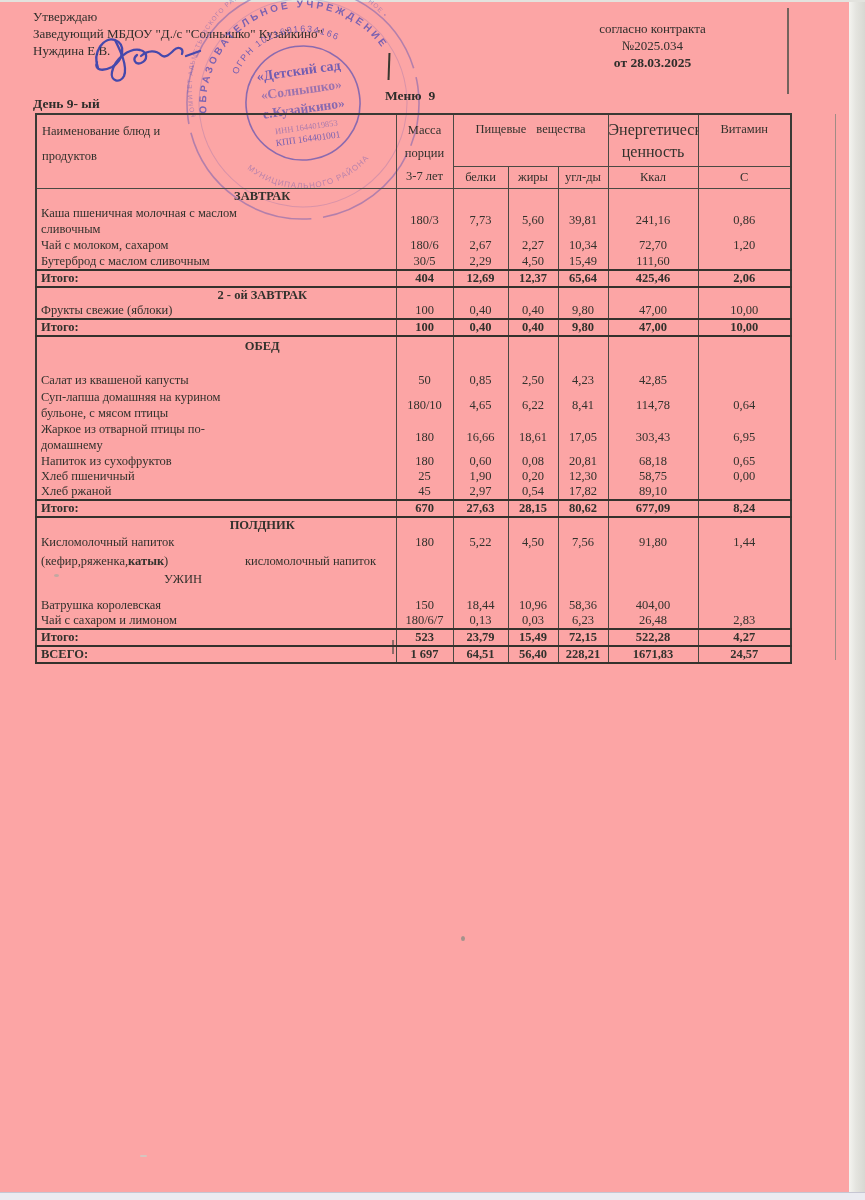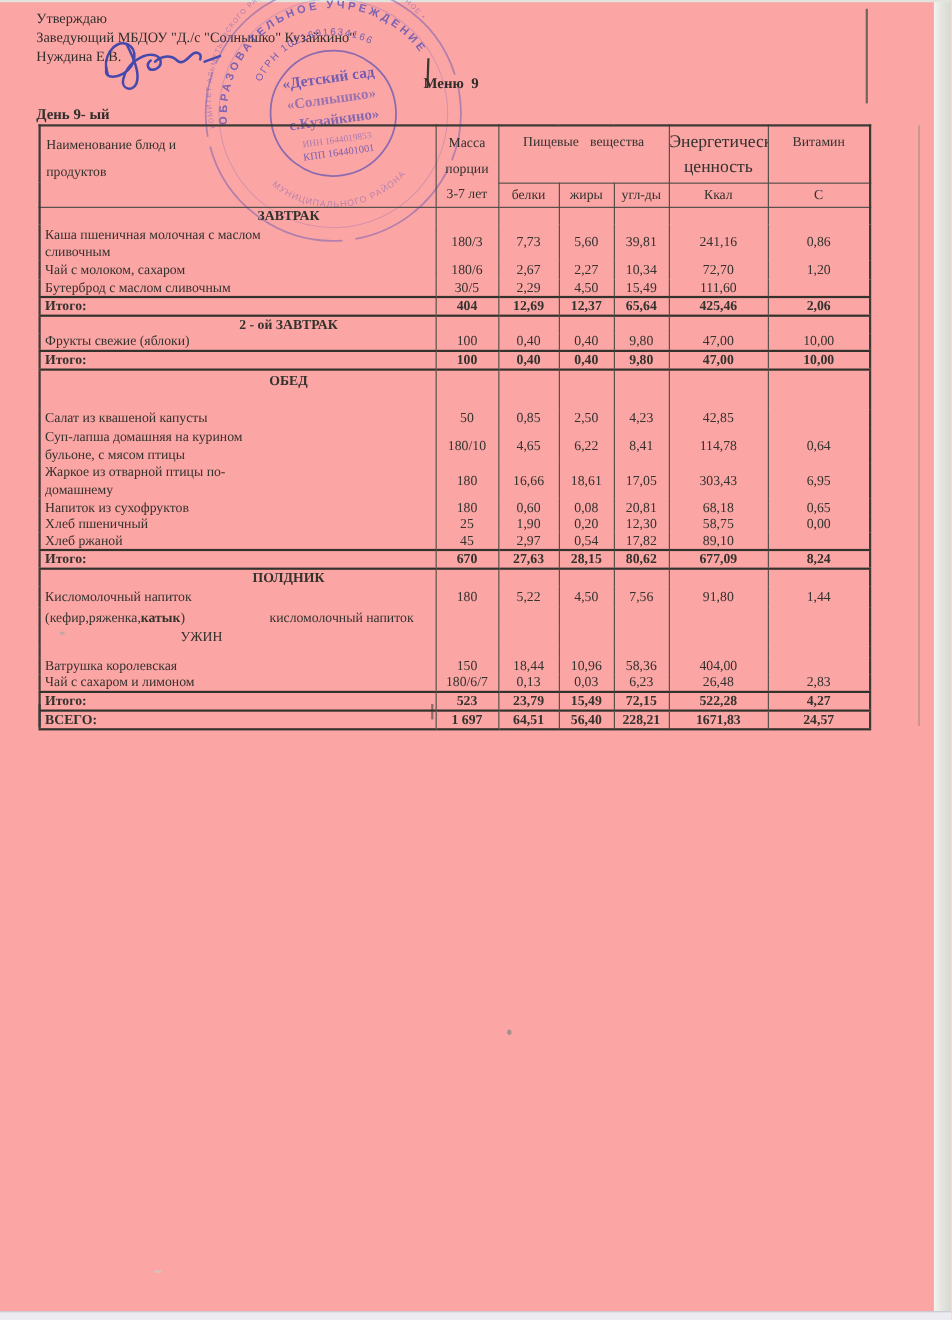--- a/index.html
+++ b/index.html
@@ -6,21 +6,21 @@
   .page{position:relative;width:865px;height:1200px;background:#fca5a5;overflow:hidden;
         font-family:"Liberation Serif","DejaVu Serif",serif;color:#2f2e2b;}
   .abs{position:absolute;}
   .t13{font-size:13px;line-height:17px;}
   .bold{font-weight:bold;}
   .pre{white-space:pre;}
 
   
   .approval{left:33px;top:8px;}
   .contract{left:555px;top:20px;width:195px;text-align:center;}
-  .menu-title{left:385px;top:68px;font-size:13.5px;}
+  .menu-title{left:385px;top:88px;font-size:13.5px;}
   .day-label{left:33px;top:96px;font-size:13.5px;}
 
   
   .tick-mark{left:388px;top:53px;width:2px;height:27px;background:#39372f;transform:rotate(2deg);}
   .fold-line{left:787px;top:8px;width:1.5px;height:86px;background:#5a5750;opacity:.85;}
   .side-line{left:835px;top:114px;width:1px;height:546px;background:#83837b;opacity:.75;}
   .stub-left{left:35px;top:640px;width:2px;height:21px;background:#45443f;}
   .stub-mid{left:392px;top:640px;width:1.5px;height:14px;background:#45443f;opacity:.6;}
 
   .speck1{left:461px;top:936px;width:4px;height:5px;background:#8d8d84;border-radius:50%;opacity:.8;}
@@ -70,20 +70,25 @@
   <div class="abs speck1"></div>
   <div class="abs speck2"></div>
   <div class="abs speck3"></div>
 
   <div class="abs approval t13">
     <div>Утверждаю</div>
     <div>Заведующий МБДОУ "Д./с "Солнышко" Кузайкино"</div>
     <div>Нуждина Е.В.</div>
   </div>
 
+  <div class="abs contract t13">
+    <div>согласно контракта</div>
+    <div>№2025.034</div>
+    <div class="bold" style="font-size:13.5px">от 28.03.2025</div>
+  </div>
 
   <svg class="abs signature" width="130" height="62" viewBox="0 0 130 62">
     <g fill="none" stroke="#2c3cad" stroke-width="2.3" stroke-linecap="round" opacity="0.88">
       <path d="M16,42 C10,26 22,10 33,14 C44,18 42,34 30,41 C20,46 12,44 15,36"></path>
       <path d="M33,14 C38,24 46,40 42,50 C38,58 28,55 30,46 C33,32 48,22 58,24 C66,26 66,34 59,37 C53,39 50,33 55,29"></path>
       <path d="M59,30 C66,24 74,24 79,29 C83,33 88,28 92,24 C96,20 102,22 100,28"></path>
       <path d="M104,30 L118,25"></path>
     </g>
   </svg>
 

